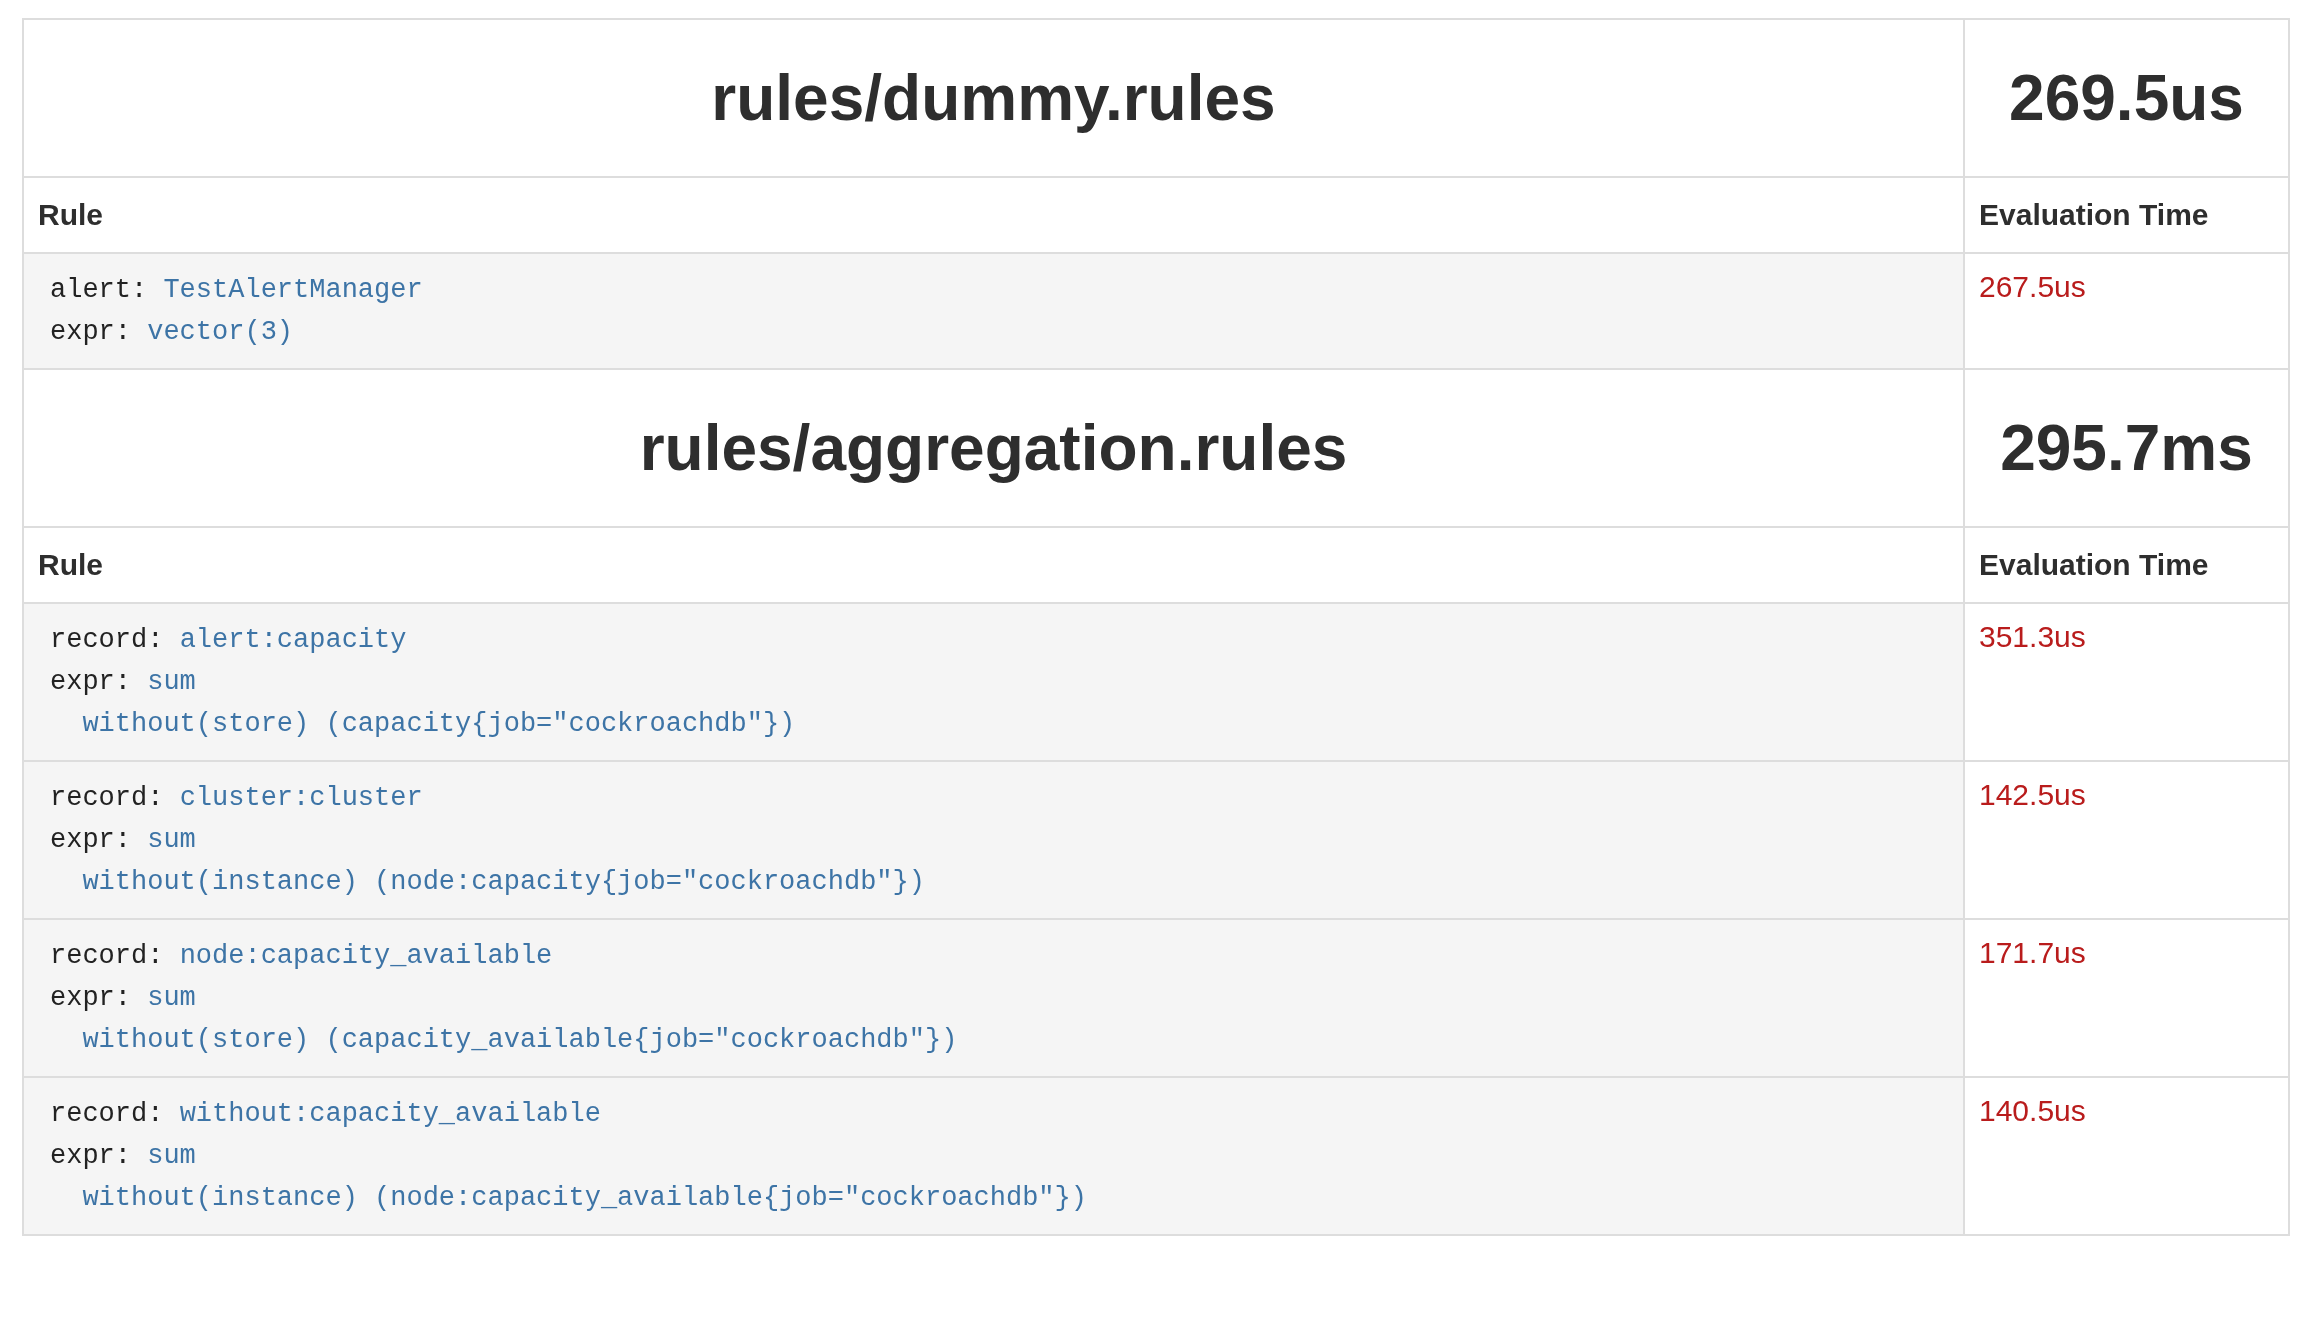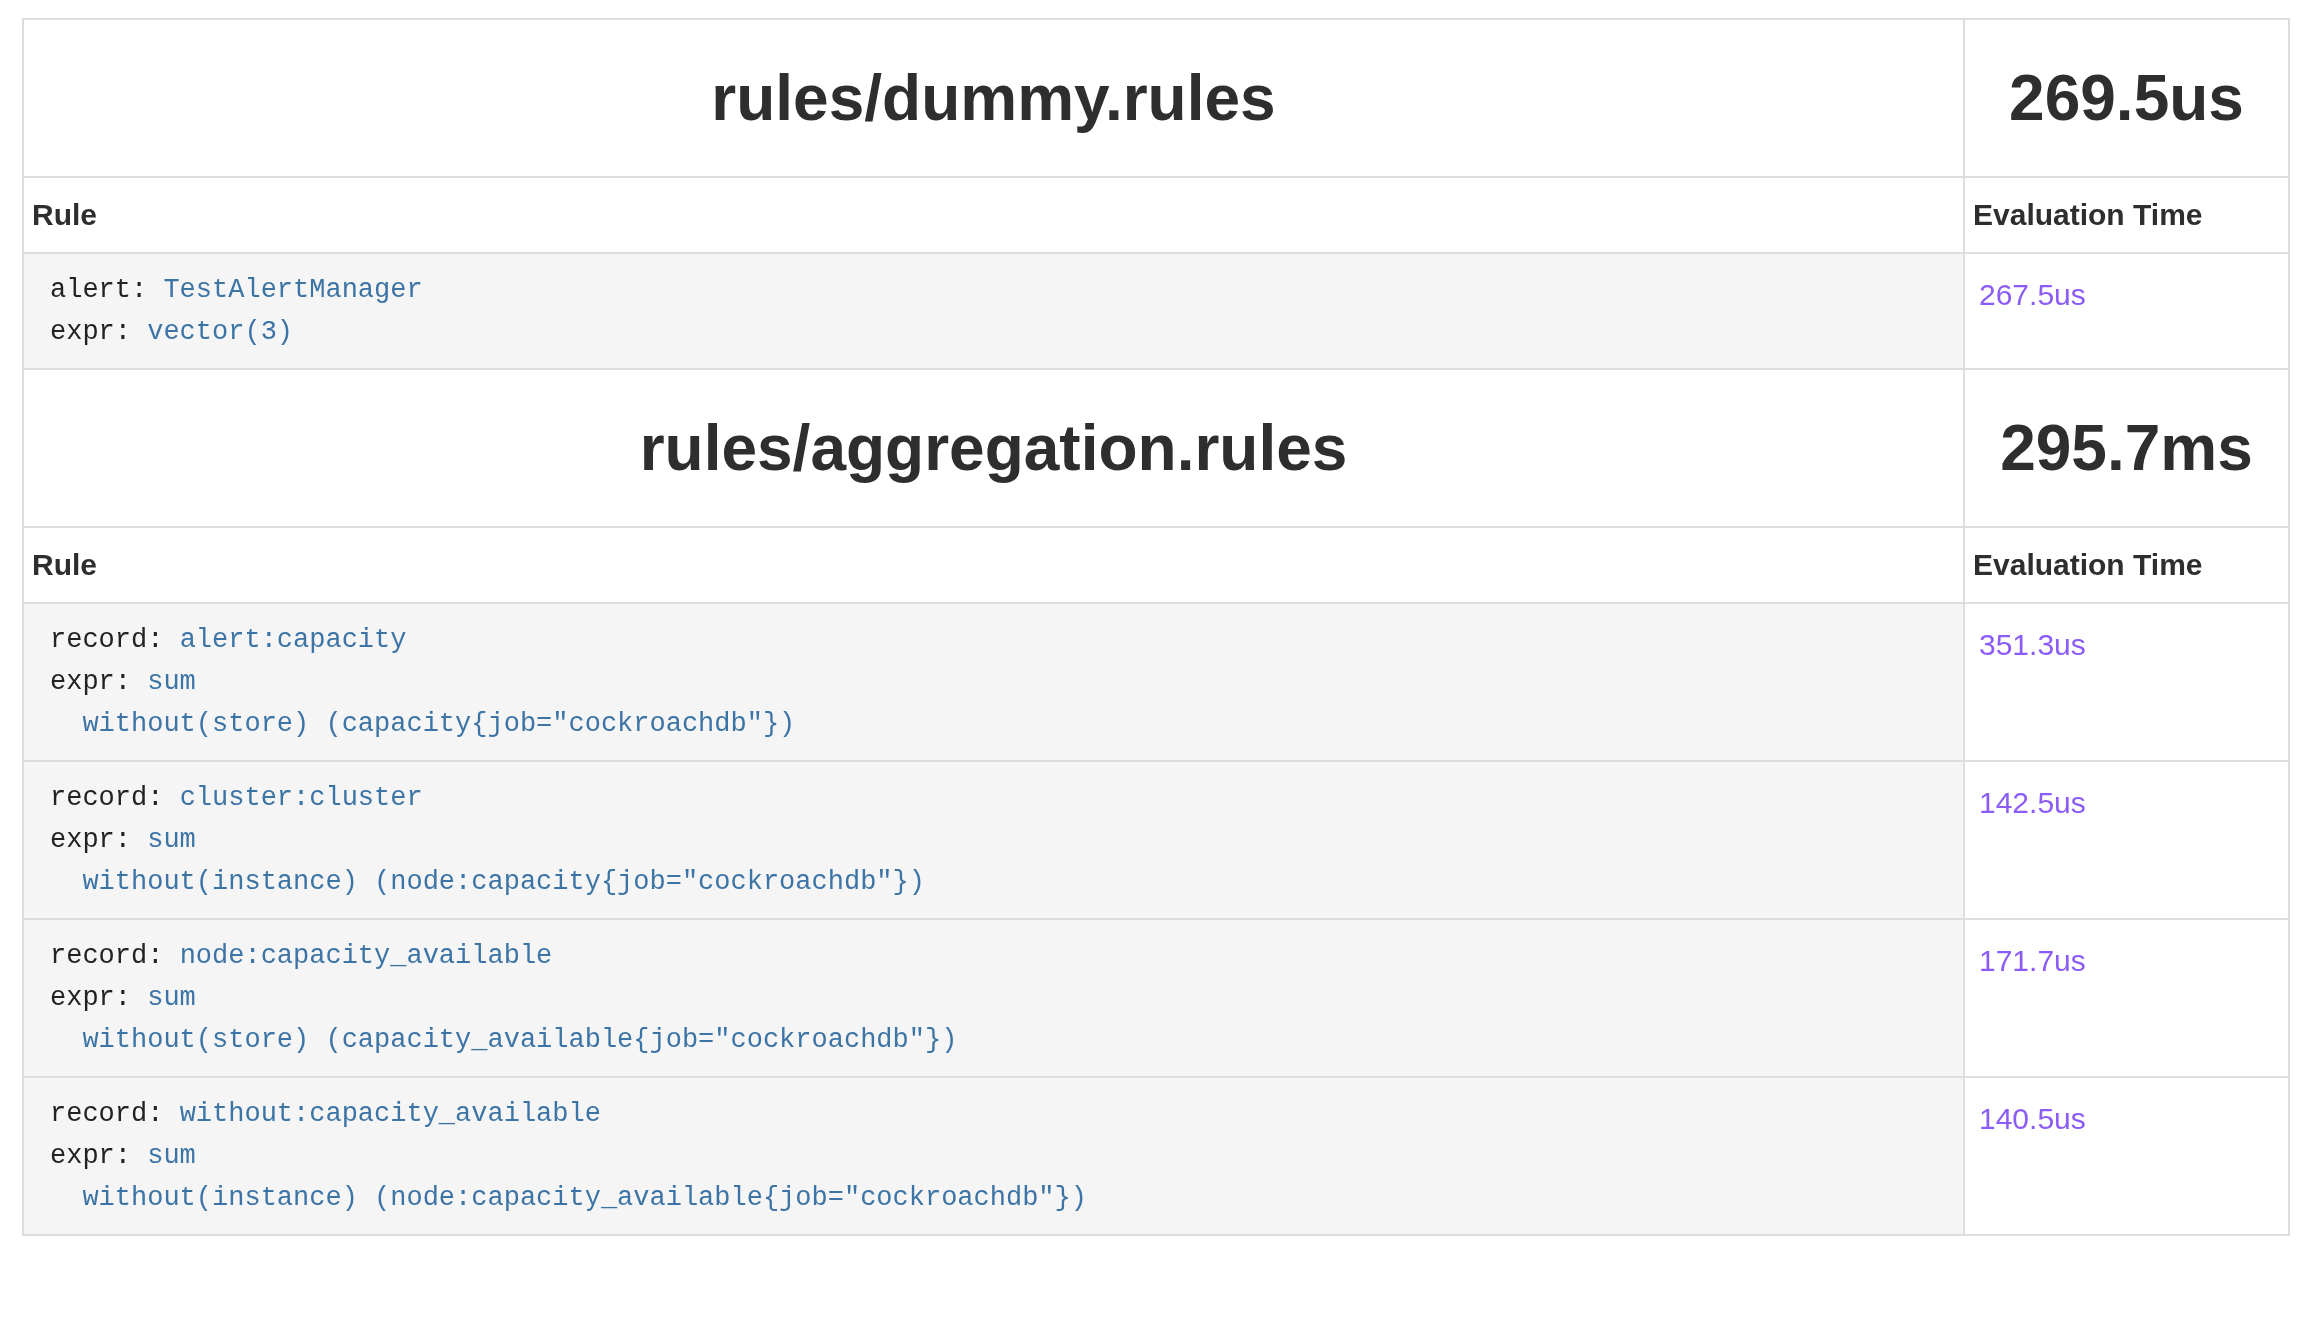--- a/index.html
+++ b/index.html
@@ -38,21 +38,21 @@
   }
   .group-heading {
     font-size: 64px;
     font-weight: bold;
     color: #2e2e2e;
     line-height: 72px;
     white-space: nowrap;
   }
   
   tr.cols-row th {
-    padding: 20px 8px;
+    padding: 20px 14px;
     font-size: 30px;
     font-weight: bold;
     color: #2e2e2e;
     line-height: 34px;
     background: #ffffff;
   }
   
   td.rule-cell {
     background: #f5f5f5;
     padding: 15px 26px;
@@ -64,24 +64,24 @@
     white-space: pre;
     color: #222222;
   }
   .code-label { color: #222222; }
   a.code-link {
     color: #3d74a6;
     text-decoration: none;
     cursor: pointer;
   }
   td.time-cell {
-    padding: 23px 14px;
+    padding: 15px 14px;
     font-size: 30px;
     line-height: 36px;
-    color: #8b5cf6;
+    color: #b91c1c;
     background: #ffffff;
   }
 </style>
 </head>
 <body>
 
 <div class="page">
   <table class="rules-table">
     <colgroup>
       <col class="col-rule">

